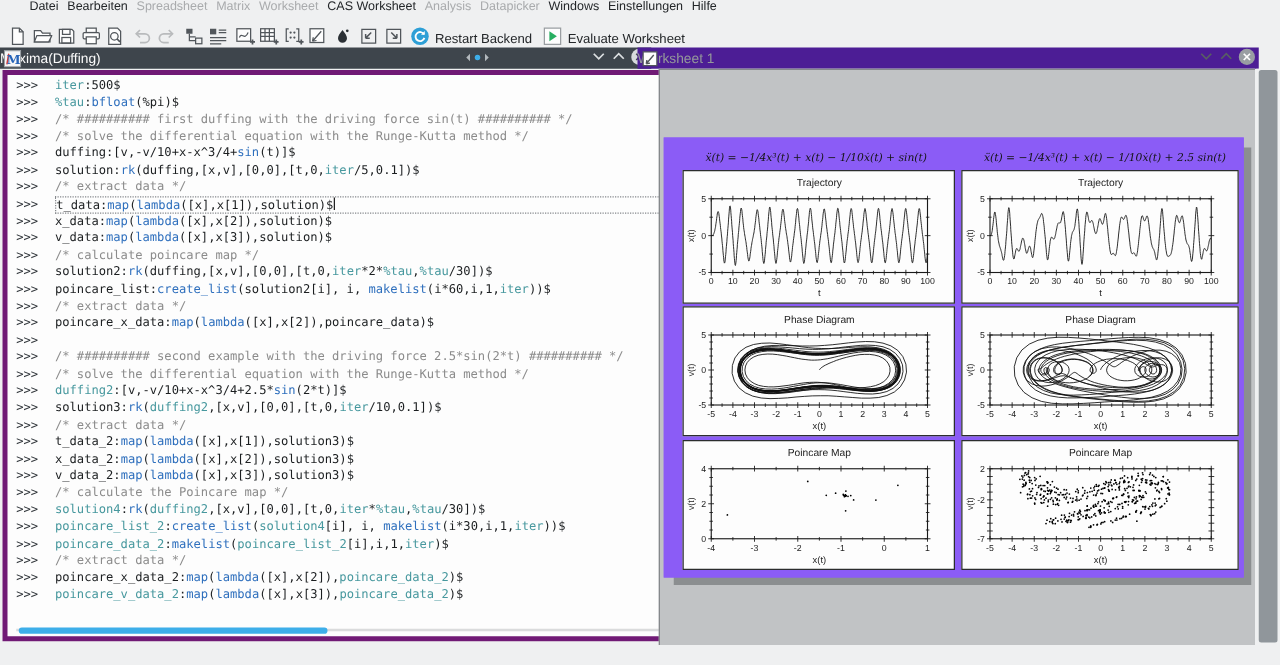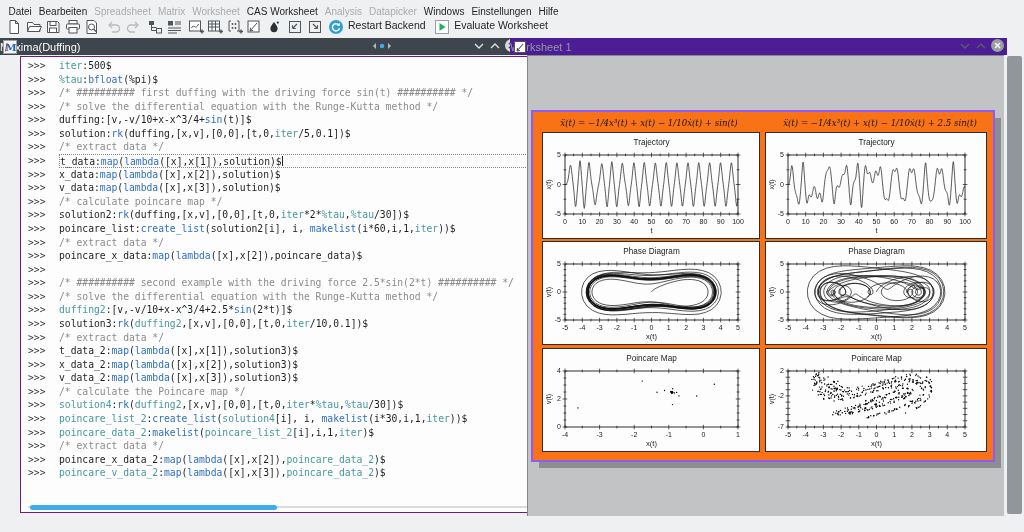--- a/index.html
+++ b/index.html
@@ -1,50 +1,50 @@
 <!DOCTYPE html>
 <html><head>
 <meta charset="utf-8">
 <style>
 *{margin:0;padding:0;box-sizing:border-box}
 html,body{width:1024px;height:532px;overflow:hidden}
 body{position:relative;font-family:"Liberation Sans",sans-serif;background:#eff0f1;color:#232629}
-.menubar{position:absolute;left:0;top:0;width:826px;height:17px;display:flex;align-items:flex-end;padding-left:5px;font-size:10px;background:#eff0f1}
+.menubar{position:absolute;left:0;top:0;width:826px;height:17px;display:flex;align-items:flex-start;padding-left:20px;font-size:10px;background:#eff0f1}
 .menu-item{padding:0 3.5px}
 .menu-item.disabled{color:#a9abad}
 .toolbar{position:absolute;left:0;top:17px;width:1024px;height:21px;display:flex;align-items:center;padding-left:6px;background:#eff0f1}
-.tb{height:18px;display:flex;align-items:flex-start;margin-right:3.5px}
+.tb{height:18px;display:flex;align-items:flex-end;margin-right:3.5px}
 .tb svg{width:16px;height:16px}
 .tb-label{font-size:10.5px;margin-left:4px;margin-right:3px;white-space:nowrap}
 .tb-sep{width:2px}
 .dock-title{position:absolute;top:38px;height:17px;font-size:11px;display:flex;align-items:center}
 .dt-left{left:0;width:521px;background:#3e454c;color:#fbfbfb}
 .dt-right{left:510px;width:497px;background:#4c1d95;color:#94989b}
 .dt-title{position:absolute;left:0;right:0;text-align:left;pointer-events:none}
 .dt-icon{margin-left:3px;display:flex;z-index:2}
 .dt-buttons{position:absolute;right:2px;top:0;height:17px;display:flex;align-items:center;gap:2px}
 .dt-handle{position:absolute;left:370px;top:2px}
-.console{position:absolute;left:20px;top:56px;width:576px;height:457px;background:#fdfdfd;border:1px solid #701a75}
+.console{position:absolute;left:2px;top:56px;width:576px;height:457px;background:#fdfdfd;border:4px solid #701a75}
 .console-lines{position:absolute;left:1px;top:1px;right:11px;bottom:9px;overflow:hidden;padding-left:6px;padding-top:1px;font-family:"DejaVu Sans Mono",monospace;font-size:9.7px;line-height:13.58px;color:#1b1e20}
 .cline{height:13.58px;white-space:pre}
 .prompt{display:inline-block;width:31px;color:#31363b}
 .tok-f{color:#2e6fbd}
 .tok-v{color:#47989e}
 .tok-c{color:#8b8b8b}
 .focusbox{display:inline-block;border:1px dotted #85888c;width:calc(100% - 33px);height:13.58px;vertical-align:top}
 .caret{display:inline-block;border-left:1px solid #222;height:10px;vertical-align:-1px}
 .vsb-track{position:absolute;top:1px;bottom:10px;right:1px;width:9px;background:#f7f7f8}
 .vsb{position:absolute;top:1px;bottom:10px;right:3px;width:5px;background:#3daee9;border-radius:2.5px}
 .hsb-track{position:absolute;left:1px;right:11px;bottom:1px;height:8px;background:#fdfdfd}
 .hsb-groove{position:absolute;left:6px;right:4px;top:3px;height:2px;background:#dadbdc}
 .hsb{position:absolute;left:8px;top:1.5px;width:247px;height:5px;background:#3daee9;border-radius:2.5px}
 .viewport{position:absolute;left:527px;top:55px;width:477px;height:461px;background:#c1c3c5;border-top:1px solid #85888b;border-left:1px solid #85888b}
 .ws-vsb-col{position:absolute;left:1005px;top:55px;width:19px;height:477px;background:#eff0f1}
 .ws-vsb{position:absolute;left:2px;top:1px;width:15px;height:458px;background:#90969b;border-radius:2px}
-.page{position:absolute;left:531px;top:110px;width:464px;height:352px;background:#f97316;border:2px solid #8b5cf6;box-shadow:7px 7px 0 -1px #8b8e90}
+.page{position:absolute;left:531px;top:110px;width:464px;height:352px;background:#8b5cf6;border:6px solid #8b5cf6;box-shadow:7px 7px 0 -1px #8b8e90}
 .eq{position:absolute;top:2px;height:17px;font-family:"DejaVu Serif",serif;font-style:italic;font-size:8.6px;color:#141414;display:flex;align-items:center;justify-content:center;white-space:nowrap}
 .plot{position:absolute;background:#fdfdfd;border:1px solid #2b2d2e}
 .plot svg{position:absolute;left:0;top:0}
 </style>
 </head>
 <body>
 
 <div class="menubar">
     <span class="menu-item">Datei</span>
     <span class="menu-item">Bearbeiten</span>

